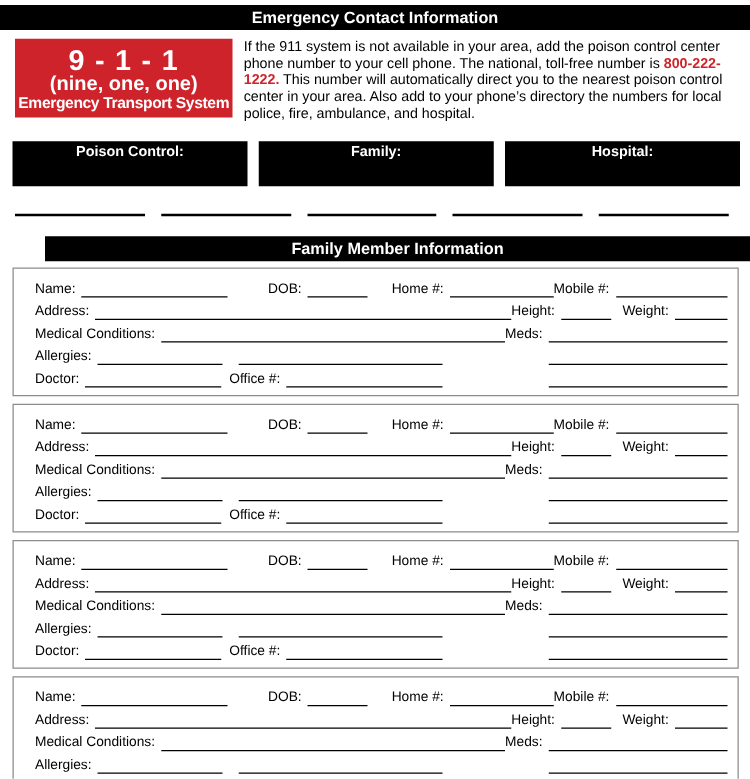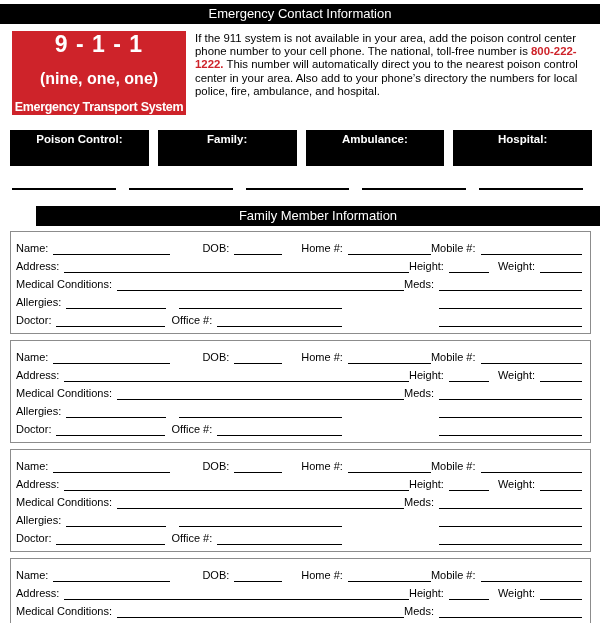--- a/index.html
+++ b/index.html
@@ -8,36 +8,36 @@
     height: 623px;
     overflow: hidden;
     background: #ffffff;
     color: #000;
     font-family: "Liberation Sans", sans-serif;
     position: relative;
   }
   .bar {
     background: var(--bar, #000);
     color: #fff;
-    font-weight: normal;
+    font-weight: bold;
     text-align: center;
     height: 20px;
     line-height: 20px;
     font-size: 13px;
   }
   .bar-top { margin-top: 4px; }
   .bar-family { margin-top: 16px; margin-left: 36px; }
 
   
   .intro { display: flex; margin: 7px 8px 0 12px; gap: 9px; }
   .badge {
-    width: 174px; min-width: 174px; height: 84px;
+    width: 174px; min-width: 174px; height: 63px;
     background: var(--red, #CE232A);
     color: #fff; text-align: center;
-    display: flex; flex-direction: column; justify-content: space-between; align-items: center;
+    display: flex; flex-direction: column; justify-content: center; align-items: center;
   }
   .badge-number { font-size: 23px; font-weight: bold; line-height: 26px; letter-spacing: 1px; }
   .badge-words { font-size: 16px; font-weight: bold; line-height: 14px; }
   .badge-caption { font-size: 12.5px; font-weight: bold; line-height: 15px; letter-spacing: -0.3px; white-space: nowrap; }
   .intro-text { flex: 1; font-size: 11.4px; line-height: 13.2px; padding-top: 1px; }
   .phone { color: var(--red, #CE232A); font-weight: bold; }
 
   
   .contacts { display: flex; gap: 9px; margin: 15px 8px 0 10px; }
   .cbox {
@@ -45,21 +45,21 @@
     background: var(--bar, #000); color: #fff;
     font-weight: bold; font-size: 11.5px; text-align: center;
   }
   .clines { display: flex; gap: 13px; margin: 0 17px 0 12px; height: 24px; }
   .cline { flex: 1; border-bottom: 2px solid #000; }
 
   
   .mbox {
     margin: 6px 9px 0 10px;
     border: 1px solid var(--box_border, #8C8C8C);
-    padding: 5px 8px 6px 5px;
+    padding: 5px 8px 6px 17px;
     background: #fff;
   }
   .members .mbox:first-child { margin-top: 5px; }
   .frow {
     display: flex; align-items: flex-end;
     height: 18px; font-size: 11px; white-space: nowrap;
   }
   .lbl { margin-right: 5px; line-height: 13px; }
   .ln { border-bottom: 1px solid #000; height: 13px; display: block; }
   .fl1 { flex: 1; }
@@ -82,21 +82,20 @@
     <div class="badge-number">9 - 1 - 1</div>
     <div class="badge-words">(nine, one, one)</div>
     <div class="badge-caption">Emergency Transport System</div>
   </div>
   <div class="intro-text"><span>If the 911 system is not available in your area, add the poison control center phone number to your cell phone. The national, toll-free number is </span><span class="phone">800-222-1222.</span><span> This number will automatically direct you to the nearest poison control center in your area. Also add to your phone’s directory the numbers for local police, fire, ambulance, and hospital.</span></div>
 </div>
 
 <div class="contacts">
   <div class="cbox">Poison Control:</div>
   <div class="cbox">Family:</div>
-  <div class="cbox">Ambulance:</div>
   <div class="cbox">Hospital:</div>
 </div>
 <div class="clines">
   <span class="cline"></span>
   <span class="cline"></span>
   <span class="cline"></span>
   <span class="cline"></span>
   <span class="cline"></span>
 </div>
 

